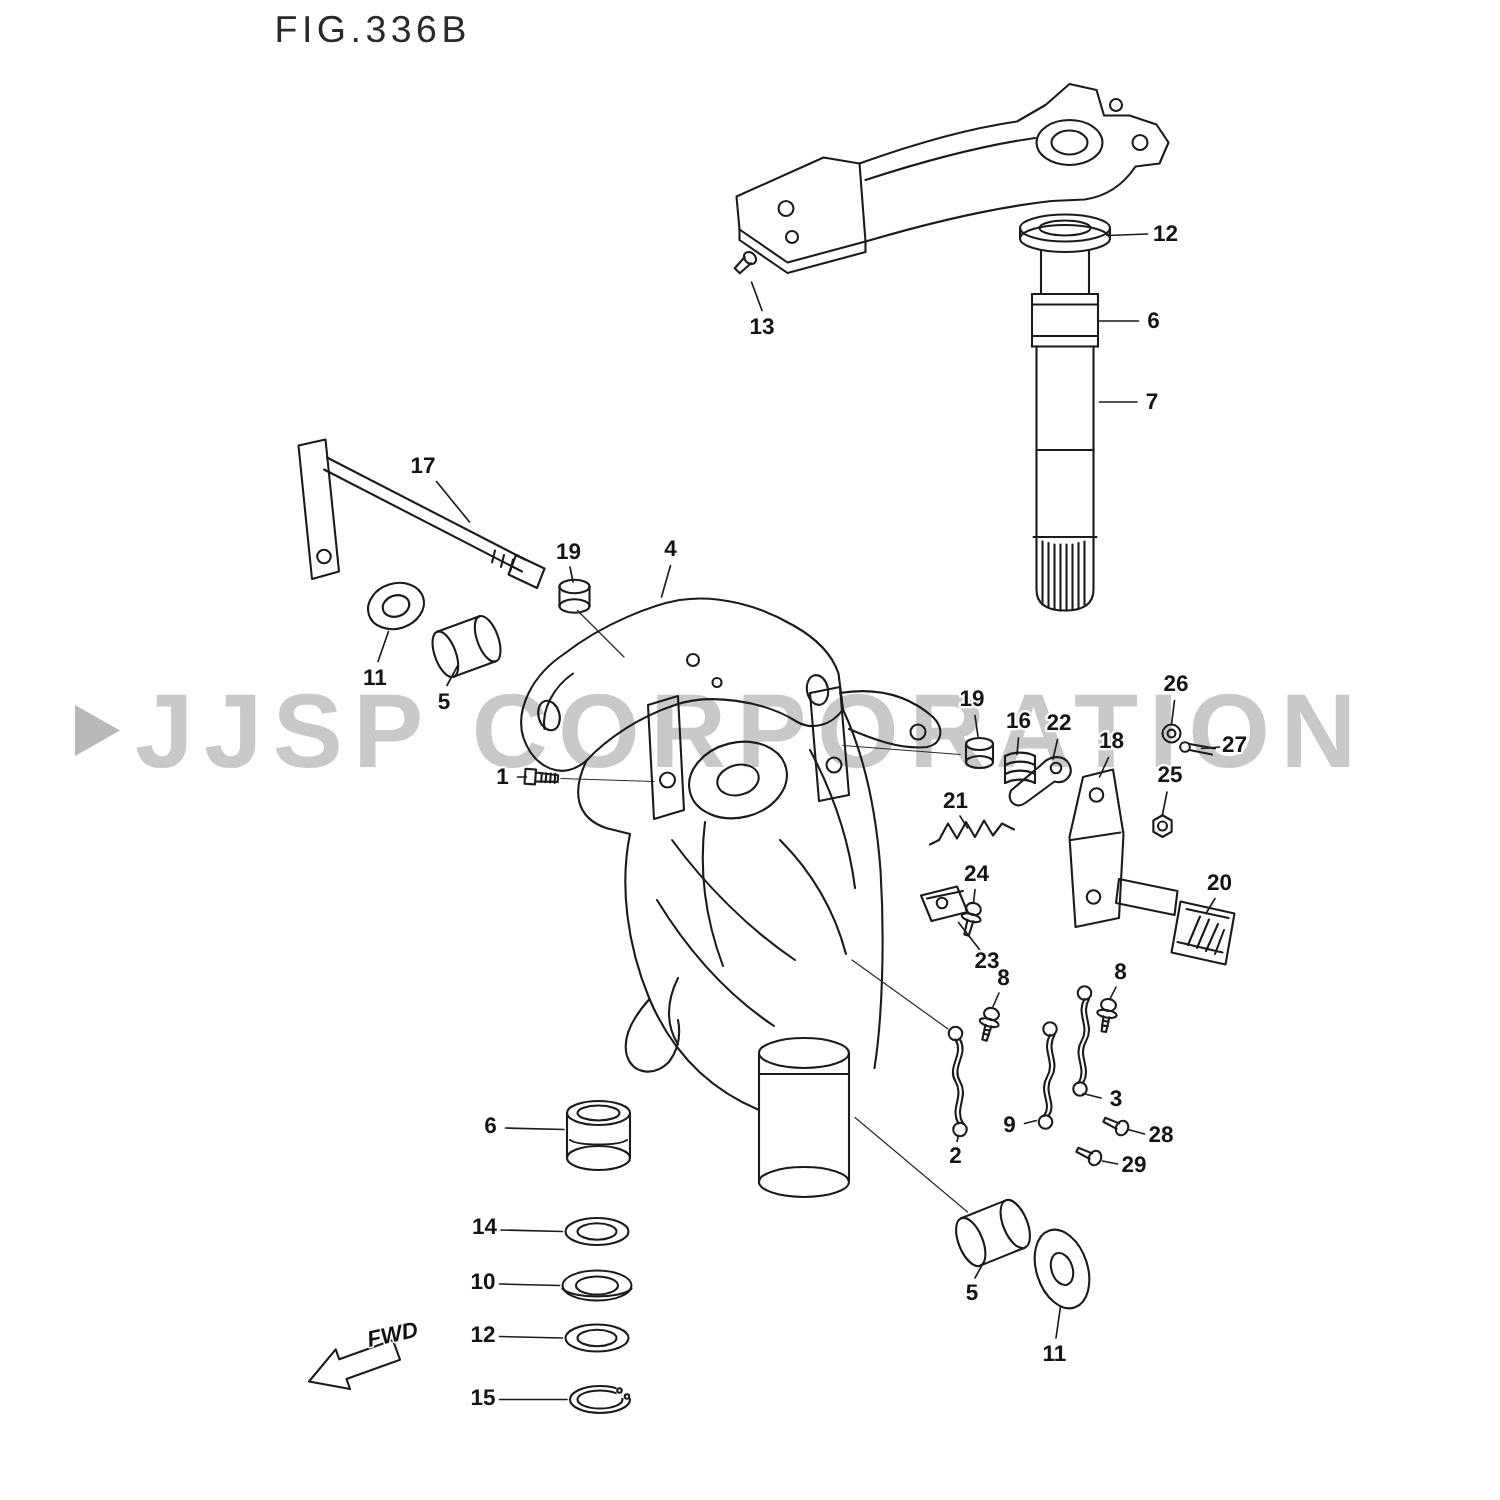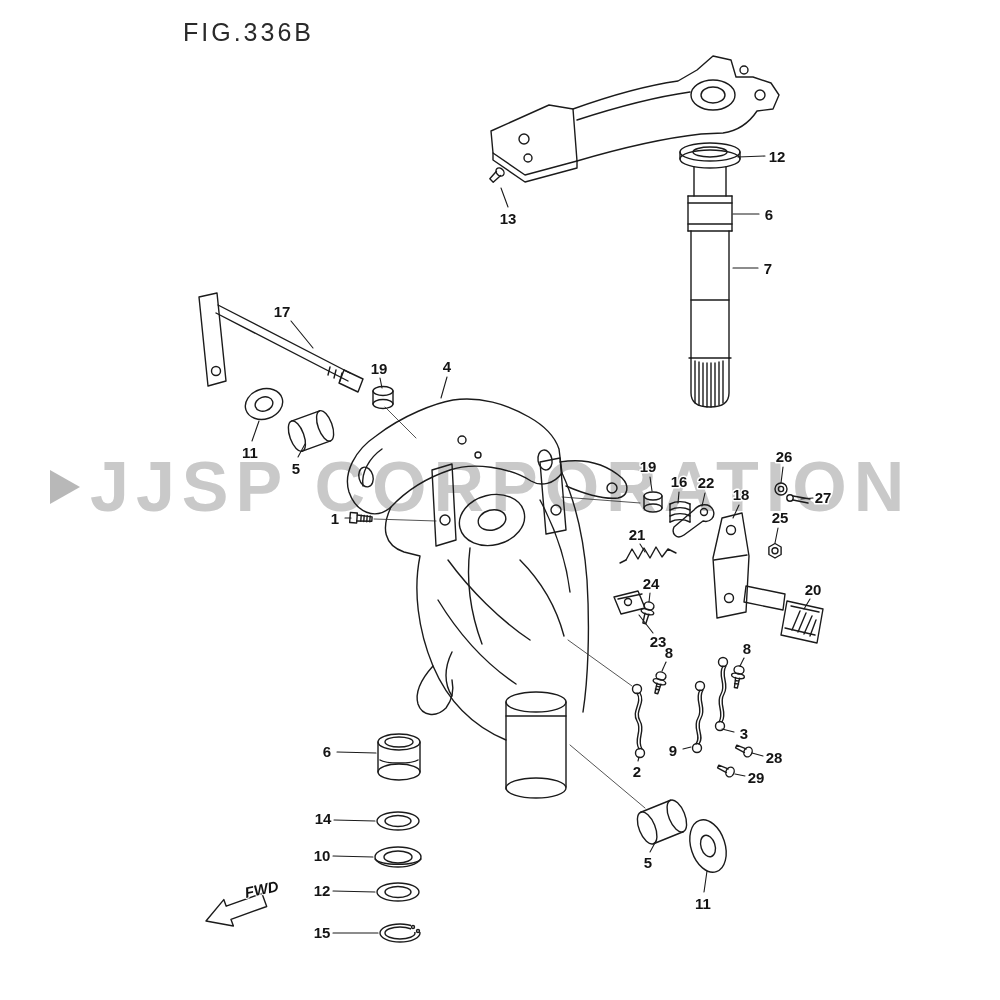--- a/index.html
+++ b/index.html
@@ -1,21 +1,21 @@
 <!DOCTYPE html>
 <html><head>
 <meta charset="utf-8">
 <style>
   html,body{margin:0;padding:0;}
   body{
     width:1000px;height:1000px;background:#ffffff;position:relative;overflow:hidden;
     font-family:"Liberation Sans",sans-serif;
   }
   .fig-title{
-    position:absolute;left:183px;top:18px;font-size:25px;letter-spacing:3px;color:#2a2a2a;z-index:3;
+    position:absolute;left:183px;top:6px;font-size:25px;letter-spacing:3px;color:#2a2a2a;z-index:3;
   }
   .watermark{
     position:absolute;left:50px;top:452px;display:flex;align-items:center;gap:10px;z-index:1;
   }
   .wm-tri{
     width:0;height:0;border-left:30px solid #a6a6a6;border-top:17px solid transparent;
     border-bottom:17px solid transparent;opacity:.8;
   }
   .wm-text{
     font-weight:bold;font-size:70px;line-height:1;letter-spacing:7px;color:#c9c9c9;white-space:nowrap;

